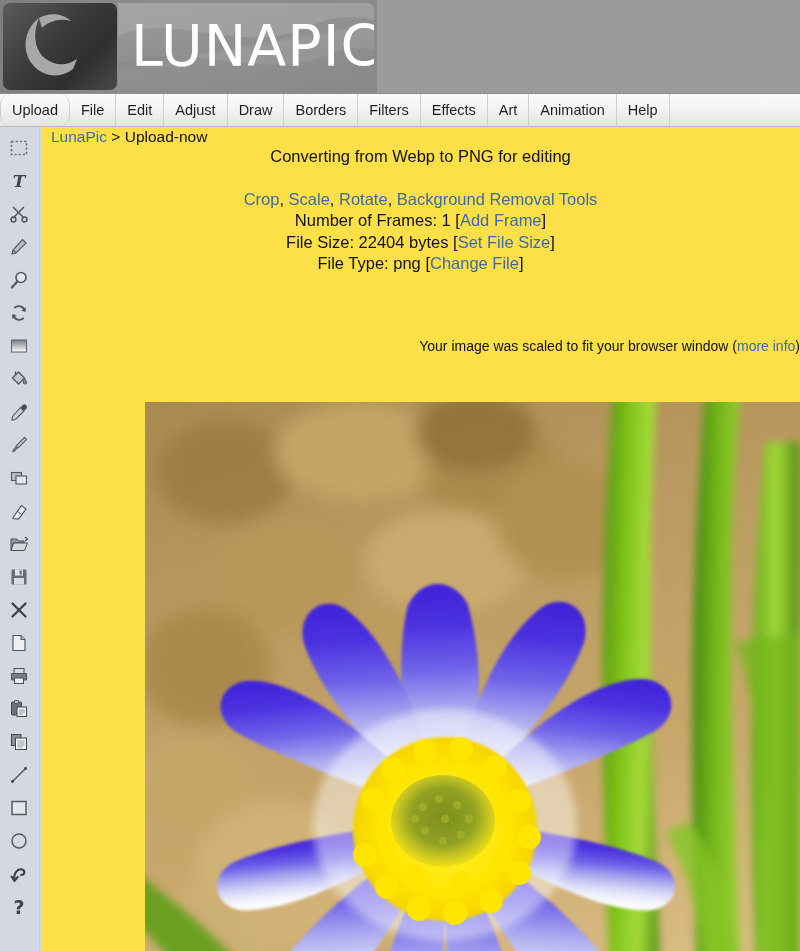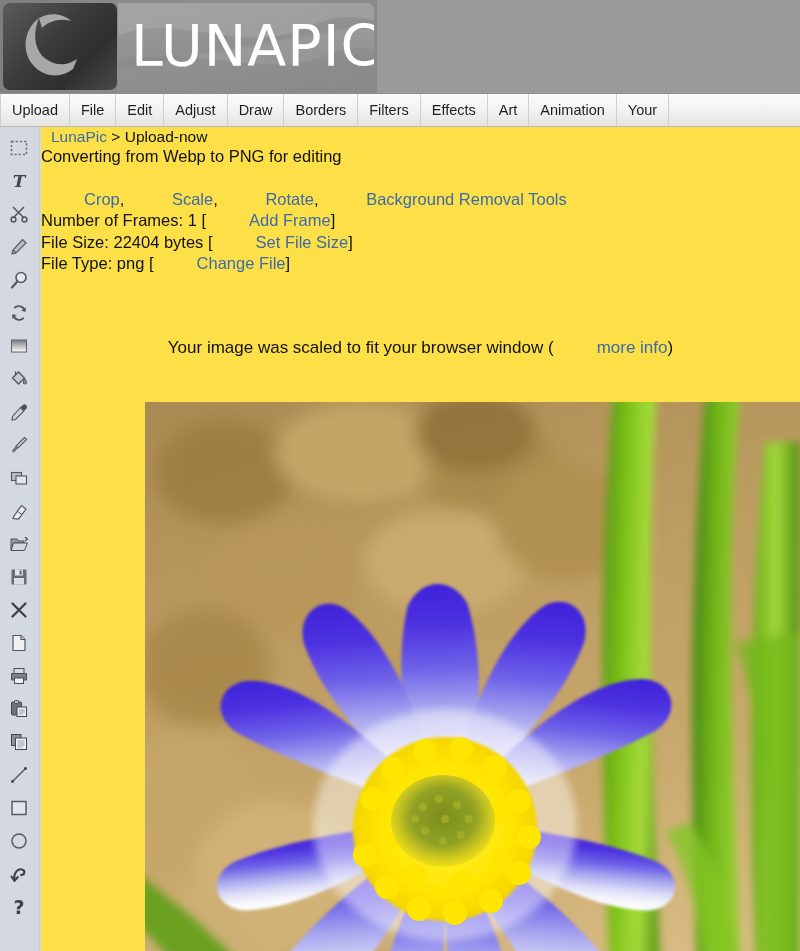--- a/index.html
+++ b/index.html
@@ -83,21 +83,21 @@
   .menu-item {
     display: flex;
     align-items: center;
     padding: 0 11px;
     font-size: 14.5px;
     color: #1f1f1f;
     border-right: 1px solid #cfcfcf;
     cursor: default;
     white-space: nowrap;
   }
-  .menu-item:first-child { border-left: 1px solid #cfcfcf; }
+  .menu-item:first-child { border-left: 1px solid #cfcfcf; border-radius: 10px; }
   #menu-filler { flex: 1; }
 
   
   #sidebar {
     position: absolute;
     left: 0; top: 127px;
     width: 40px; height: 824px;
     background: #d4d9e1;
     border-right: 1px solid #c7ccd5;
     box-sizing: border-box;
@@ -131,40 +131,39 @@
     color: #3d6aa8;
     text-decoration: none;
     cursor: pointer;
   }
   #breadcrumb .bc-sep { color: #111; }
 
   #info {
     position: absolute;
     left: 0; top: 19px;
     width: 759px;
-    text-align: left;
+    text-align: center;
     font-size: 16.5px;
     color: #111;
     line-height: 21.6px;
   }
   #info a, .lnk {
     color: #3d6aa8;
     text-decoration: none;
     cursor: pointer;
-    margin-left: 43px;
   }
   .info-line { display: block; }
   .spacer { display: block; height: 21px; }
 
   #scaled-note {
     position: absolute;
     left: 0; top: 211px;
     width: 759px;
-    text-align: center;
-    font-size: 17px;
+    text-align: right;
+    font-size: 14px;
     color: #111;
   }
 
   
   #image-wrap {
     position: absolute;
     left: 104px; top: 275px;
     width: 655px; height: 549px;
     overflow: hidden;
   }
@@ -195,21 +194,21 @@
   <div class="menu-item">Upload</div>
   <div class="menu-item">File</div>
   <div class="menu-item">Edit</div>
   <div class="menu-item">Adjust</div>
   <div class="menu-item">Draw</div>
   <div class="menu-item">Borders</div>
   <div class="menu-item">Filters</div>
   <div class="menu-item">Effects</div>
   <div class="menu-item">Art</div>
   <div class="menu-item">Animation</div>
-  <div class="menu-item">Your</div>
+  <div class="menu-item">Help</div>
   <div id="menu-filler"></div>
 </div>
 
 <div id="sidebar">
 
   <div class="tool" style="top:6px">
     <svg width="20" height="20" viewBox="0 0 20 20">
         <rect x="2.5" y="3.5" width="15" height="13" fill="none" stroke="#6f6f78" stroke-width="1.6" stroke-dasharray="2.2 2"></rect>
       </svg>
   </div>

